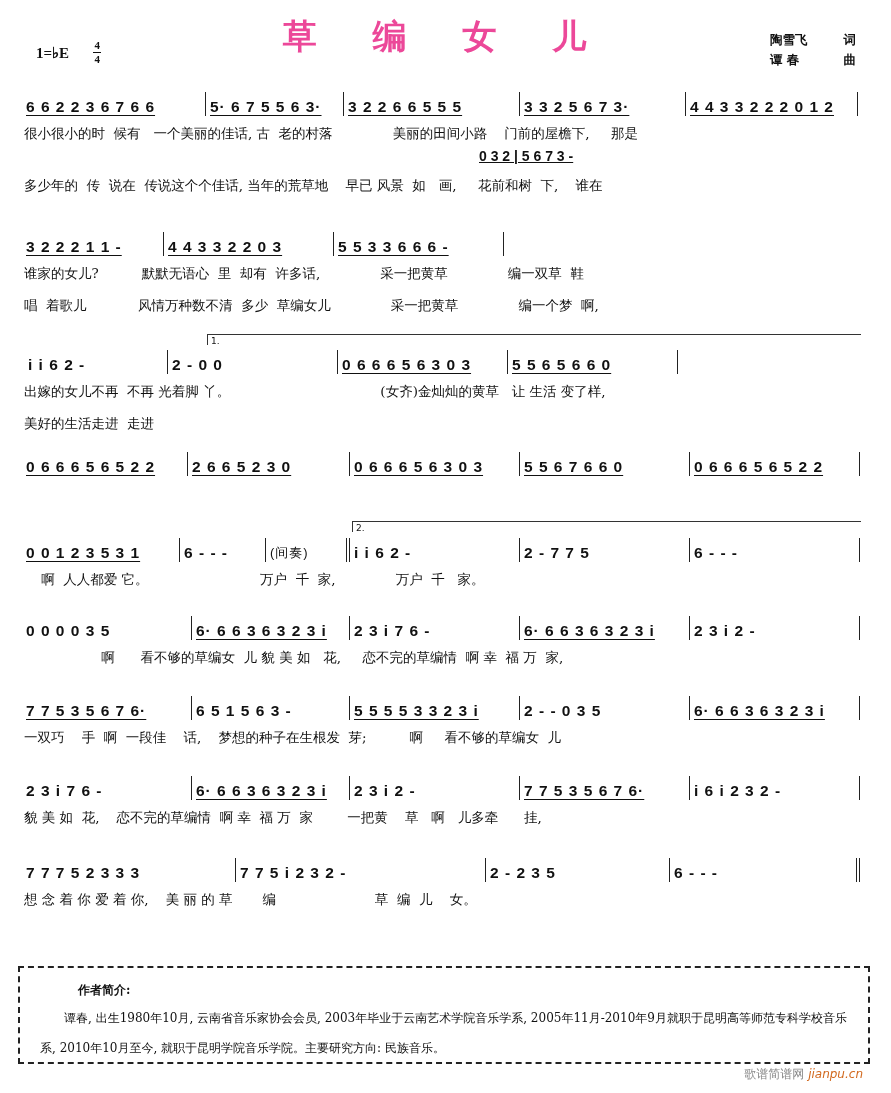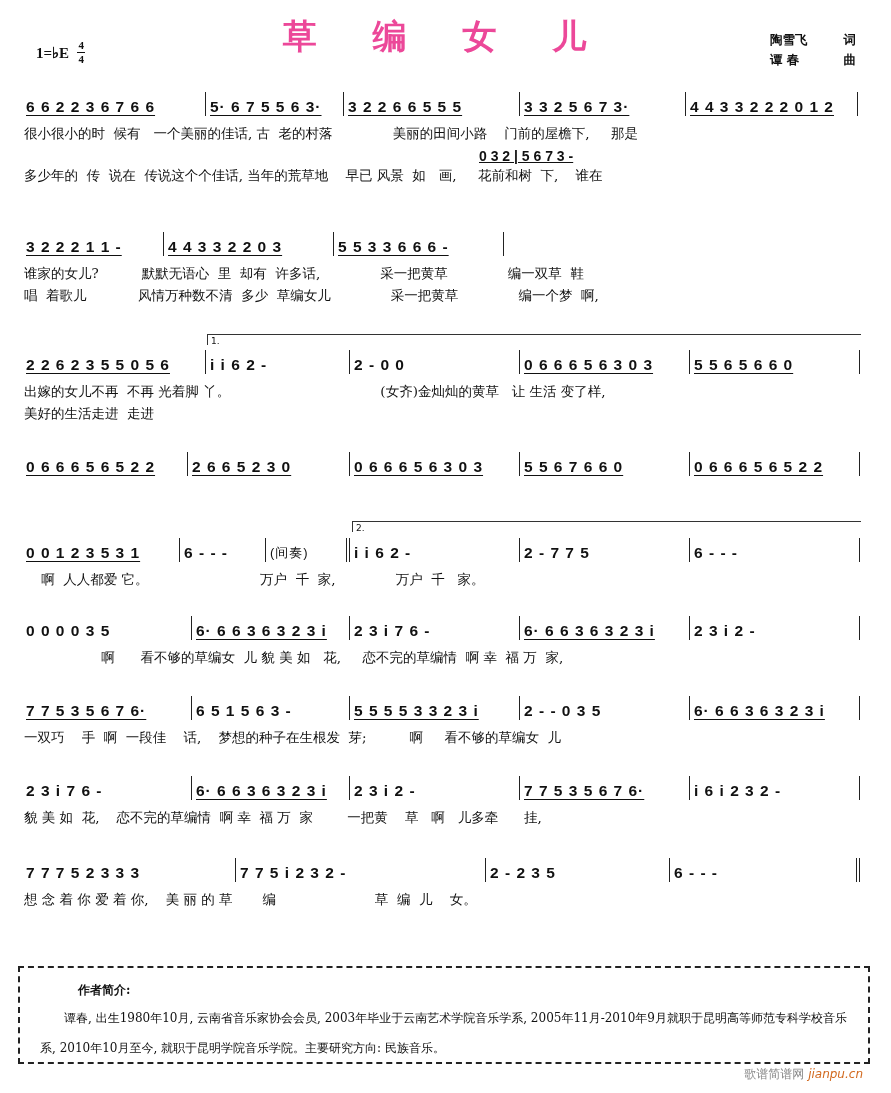--- a/index.html
+++ b/index.html
@@ -7,21 +7,21 @@
     width: 891px; height: 1093px; position: relative; overflow: hidden;
     font-family: "DejaVu Sans", sans-serif; color: #111;
   }
   .title {
     position: absolute; left: 0; width: 891px; top: 14px; text-align: center;
     font-family: "DejaVu Serif", serif; font-size: 34px; letter-spacing: 22px;
     font-weight: bold; color: #ec4899;
   }
   .key {
     position: absolute; left: 36px; top: 40px; font-family: "Liberation Serif", serif;
-    font-size: 15px; font-weight: bold; display: flex; align-items: center; gap: 8px;
+    font-size: 15px; font-weight: bold; display: flex; align-items: center; gap: 24px;
   }
   .key .frac { display: inline-flex; flex-direction: column; align-items: center; font-size: 11px; line-height: 11px; }
   .key .frac span.bar { border-top: 1px solid #111; width: 8px; height: 0; margin: 1px 0; }
   .credits { position: absolute; left: 770px; top: 30px; font-size: 12.5px; font-weight: bold; line-height: 20px; }
   .credits div { display: flex; justify-content: space-between; width: 86px; }
 
   .row { position: absolute; left: 24px; width: 836px; }
   .notes {
     position: relative; height: 24px; display: flex; align-items: flex-end;
     font-family: "Liberation Sans", sans-serif; font-weight: bold; font-size: 15.5px;
@@ -31,21 +31,21 @@
     padding: 0 8px 0 4px; box-sizing: border-box; border-right: 1.6px solid #222;
     letter-spacing: 1px; white-space: nowrap; position: relative;
   }
   .measure.first { padding-left: 2px; }
   .measure.final { border-right: 4px double #222; }
   .measure .n { text-decoration: underline; text-underline-offset: 3px; text-decoration-thickness: 1px; }
   .lyric {
     height: 22px; line-height: 22px; font-family: "DejaVu Serif", serif; font-size: 13.5px;
     white-space: pre; margin-top: 6px;
   }
-  .lyric.second { margin-top: 0; }
+  .lyric.second { margin-top: 10px; }
   .volta {
     position: absolute; border-top: 1.4px solid #333; border-left: 1.4px solid #333; height: 10px;
     font-size: 9px; padding-left: 3px; line-height: 12px;
   }
   .bio {
     position: absolute; left: 18px; top: 966px; width: 852px; height: 98px;
     border: 2px dashed #222; box-sizing: border-box; padding: 14px 10px 0 20px;
   }
   .bio-title { font-family: "DejaVu Serif", serif; font-size: 12px; font-weight: bold; margin-left: 38px; }
   .bio-text { font-family: "DejaVu Serif", serif; font-size: 12px; line-height: 30px; margin-top: 4px; text-indent: 24px; }
@@ -116,23 +116,20 @@
         <span class="n">5 5 3 3 6 6 6 -</span>
       </div>
   </div>
   <div class="lyric">谁家的女儿?          默默无语心  里  却有  许多话,              采一把黄草              编一双草  鞋</div>
   <div class="lyric second">唱  着歌儿            风情万种数不清  多少  草编女儿              采一把黄草              编一个梦  啊,</div>
 </div>
 
 <div class="volta" style="left:207px; top:334px; width:650px;">1.</div>
 <div class="row" style="top:350px;">
   <div class="notes">
-    <div class="measure first" style="width:182px">
-        <span class="n">2 2 6 2 3 5 5 0 5 6</span>
-      </div>
     <div class="measure" style="width:144px">
         <span>i i 6 2 -</span>
       </div>
     <div class="measure" style="width:170px">
         <span>2 - 0 0</span>
       </div>
     <div class="measure" style="width:170px">
         <span class="n">0 6 6 6 5 6 3 0 3</span>
       </div>
     <div class="measure" style="width:170px">

